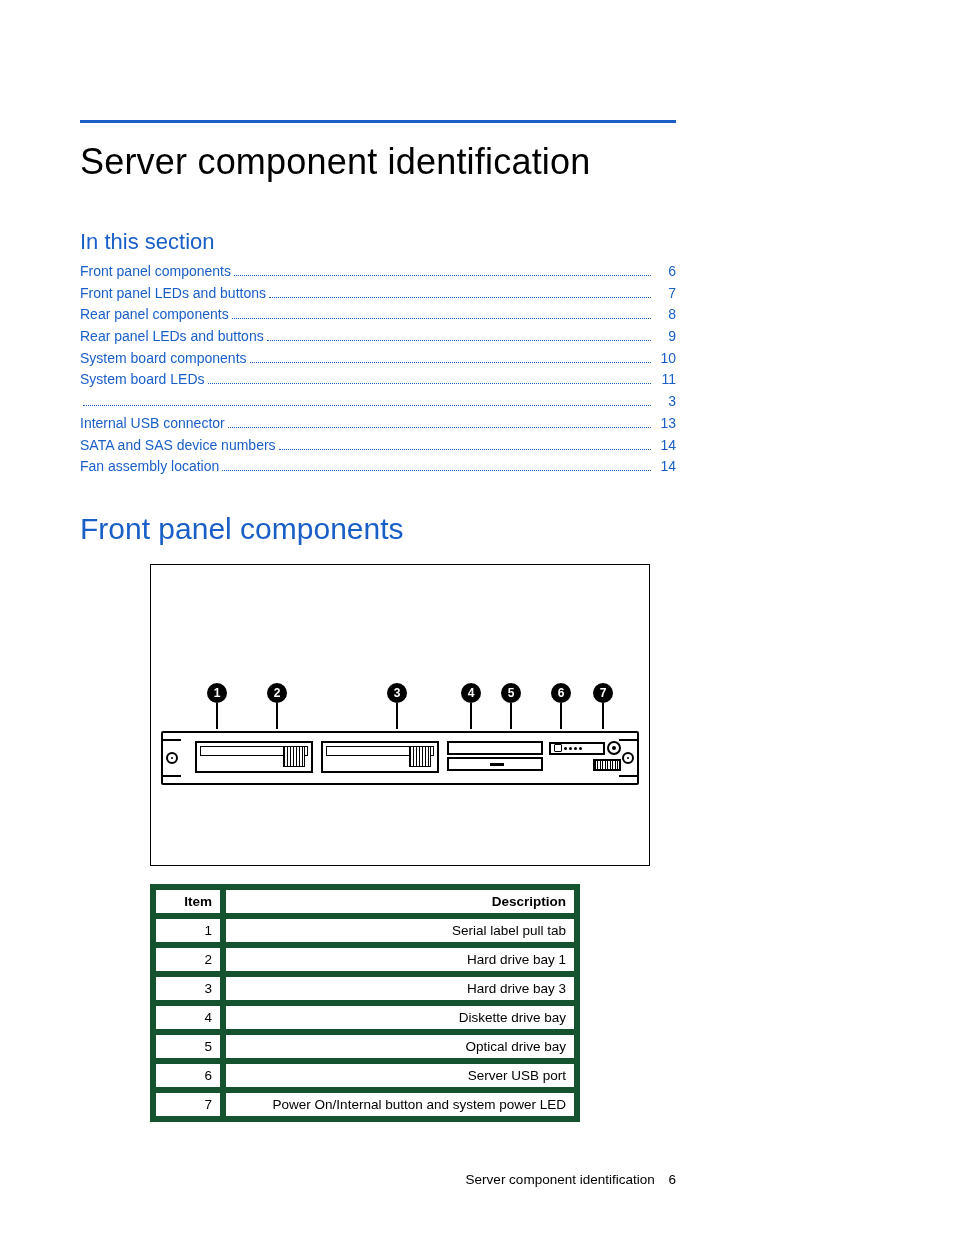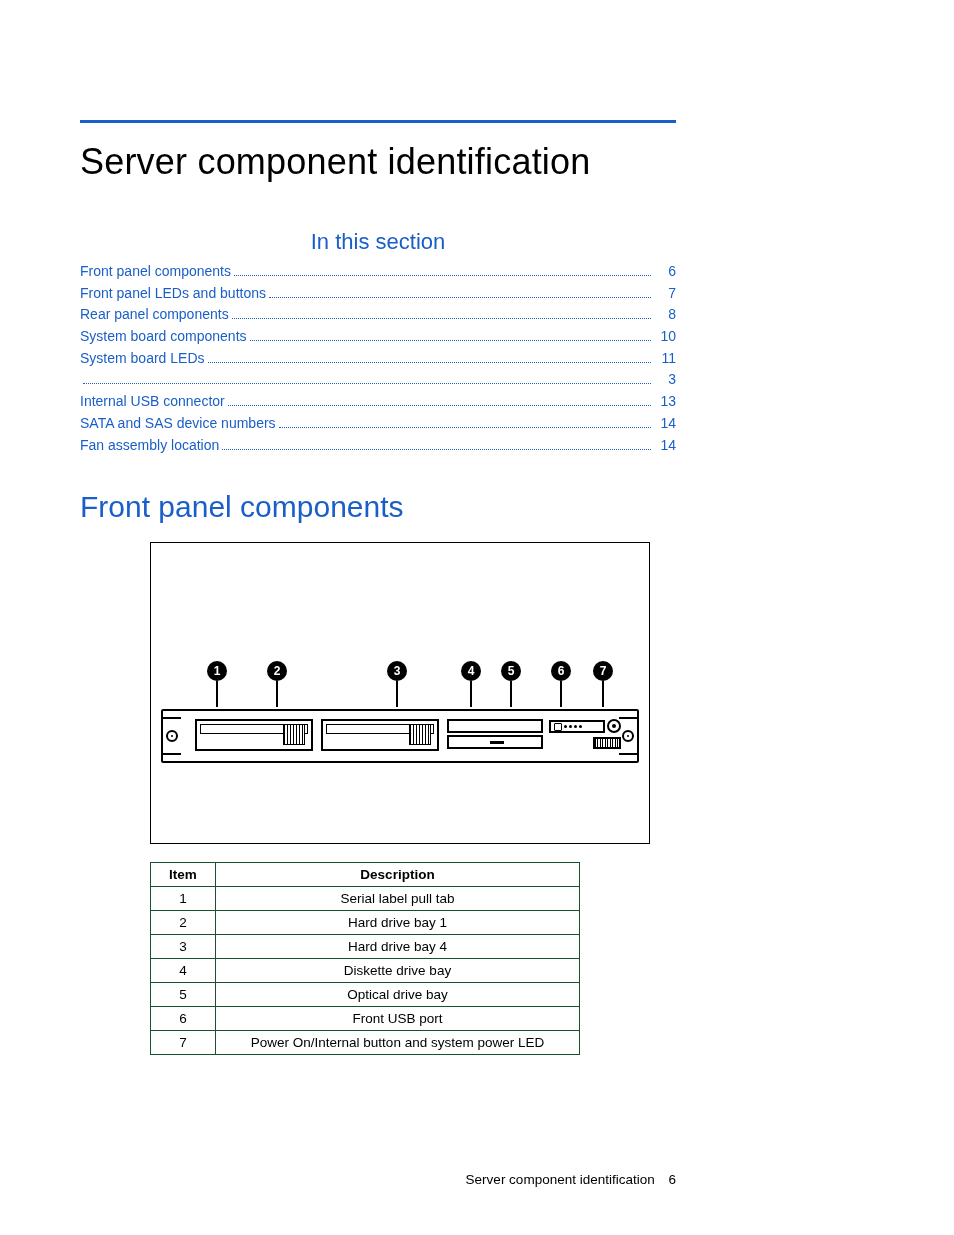--- a/index.html
+++ b/index.html
@@ -22,21 +22,20 @@
     font-weight:300;
     margin:0 0 46px 0;
     letter-spacing:0.2px;
     color:#000;
   }
   h2.section-label{
     font-size:22px;
     font-weight:300;
     color:#1a5fc8;
     margin:0 0 6px 0;
-    text-align:center;
   }
   .toc{
     font-size:14px;
     color:#1a5fc8;
     margin-bottom:34px;
   }
   .toc-row{
     display:flex;
     align-items:baseline;
     line-height:1.55;
@@ -144,23 +143,23 @@
   }
 
   
   table.items{
     border-collapse:collapse;
     margin:18px 0 0 70px;
     width:430px;
     font-size:13.5px;
   }
   table.items th,table.items td{
-    border:1px solid #14532d;
+    border:6px solid #14532d;
     padding:4px 8px;
-    text-align:center;
+    text-align:right;
     vertical-align:top;
   }
   table.items th{
     font-weight:700;
     font-family:Arial,sans-serif;
   }
   table.items td.col-item{width:48px;}
 
   .footer{
     position:absolute;
@@ -187,20 +186,25 @@
     </div>
     <div class="toc-row">
       <span class="toc-title">Front panel LEDs and buttons</span>
       <span class="toc-leader"></span>
       <span class="toc-page">7</span>
     </div>
     <div class="toc-row">
       <span class="toc-title">Rear panel components</span>
       <span class="toc-leader"></span>
       <span class="toc-page">8</span>
+    </div>
+    <div class="toc-row">
+      <span class="toc-title">Rear panel LEDs and buttons</span>
+      <span class="toc-leader"></span>
+      <span class="toc-page">9</span>
     </div>
     <div class="toc-row">
       <span class="toc-title">System board components</span>
       <span class="toc-leader"></span>
       <span class="toc-page">10</span>
     </div>
     <div class="toc-row">
       <span class="toc-title">System board LEDs</span>
       <span class="toc-leader"></span>
       <span class="toc-page">11</span>
@@ -296,33 +300,33 @@
       <tr>
           <td class="col-item">1</td>
           <td>Serial label pull tab</td>
         </tr>
       <tr>
           <td class="col-item">2</td>
           <td>Hard drive bay 1</td>
         </tr>
       <tr>
           <td class="col-item">3</td>
-          <td>Hard drive bay 4</td>
+          <td>Hard drive bay 3</td>
         </tr>
       <tr>
           <td class="col-item">4</td>
           <td>Diskette drive bay</td>
         </tr>
       <tr>
           <td class="col-item">5</td>
           <td>Optical drive bay</td>
         </tr>
       <tr>
           <td class="col-item">6</td>
-          <td>Front USB port</td>
+          <td>Server USB port</td>
         </tr>
       <tr>
           <td class="col-item">7</td>
           <td>Power On/Internal button and system power LED</td>
         </tr>
     </tbody>
   </table>
 
   <div class="footer">
     <span>Server component identification</span>

